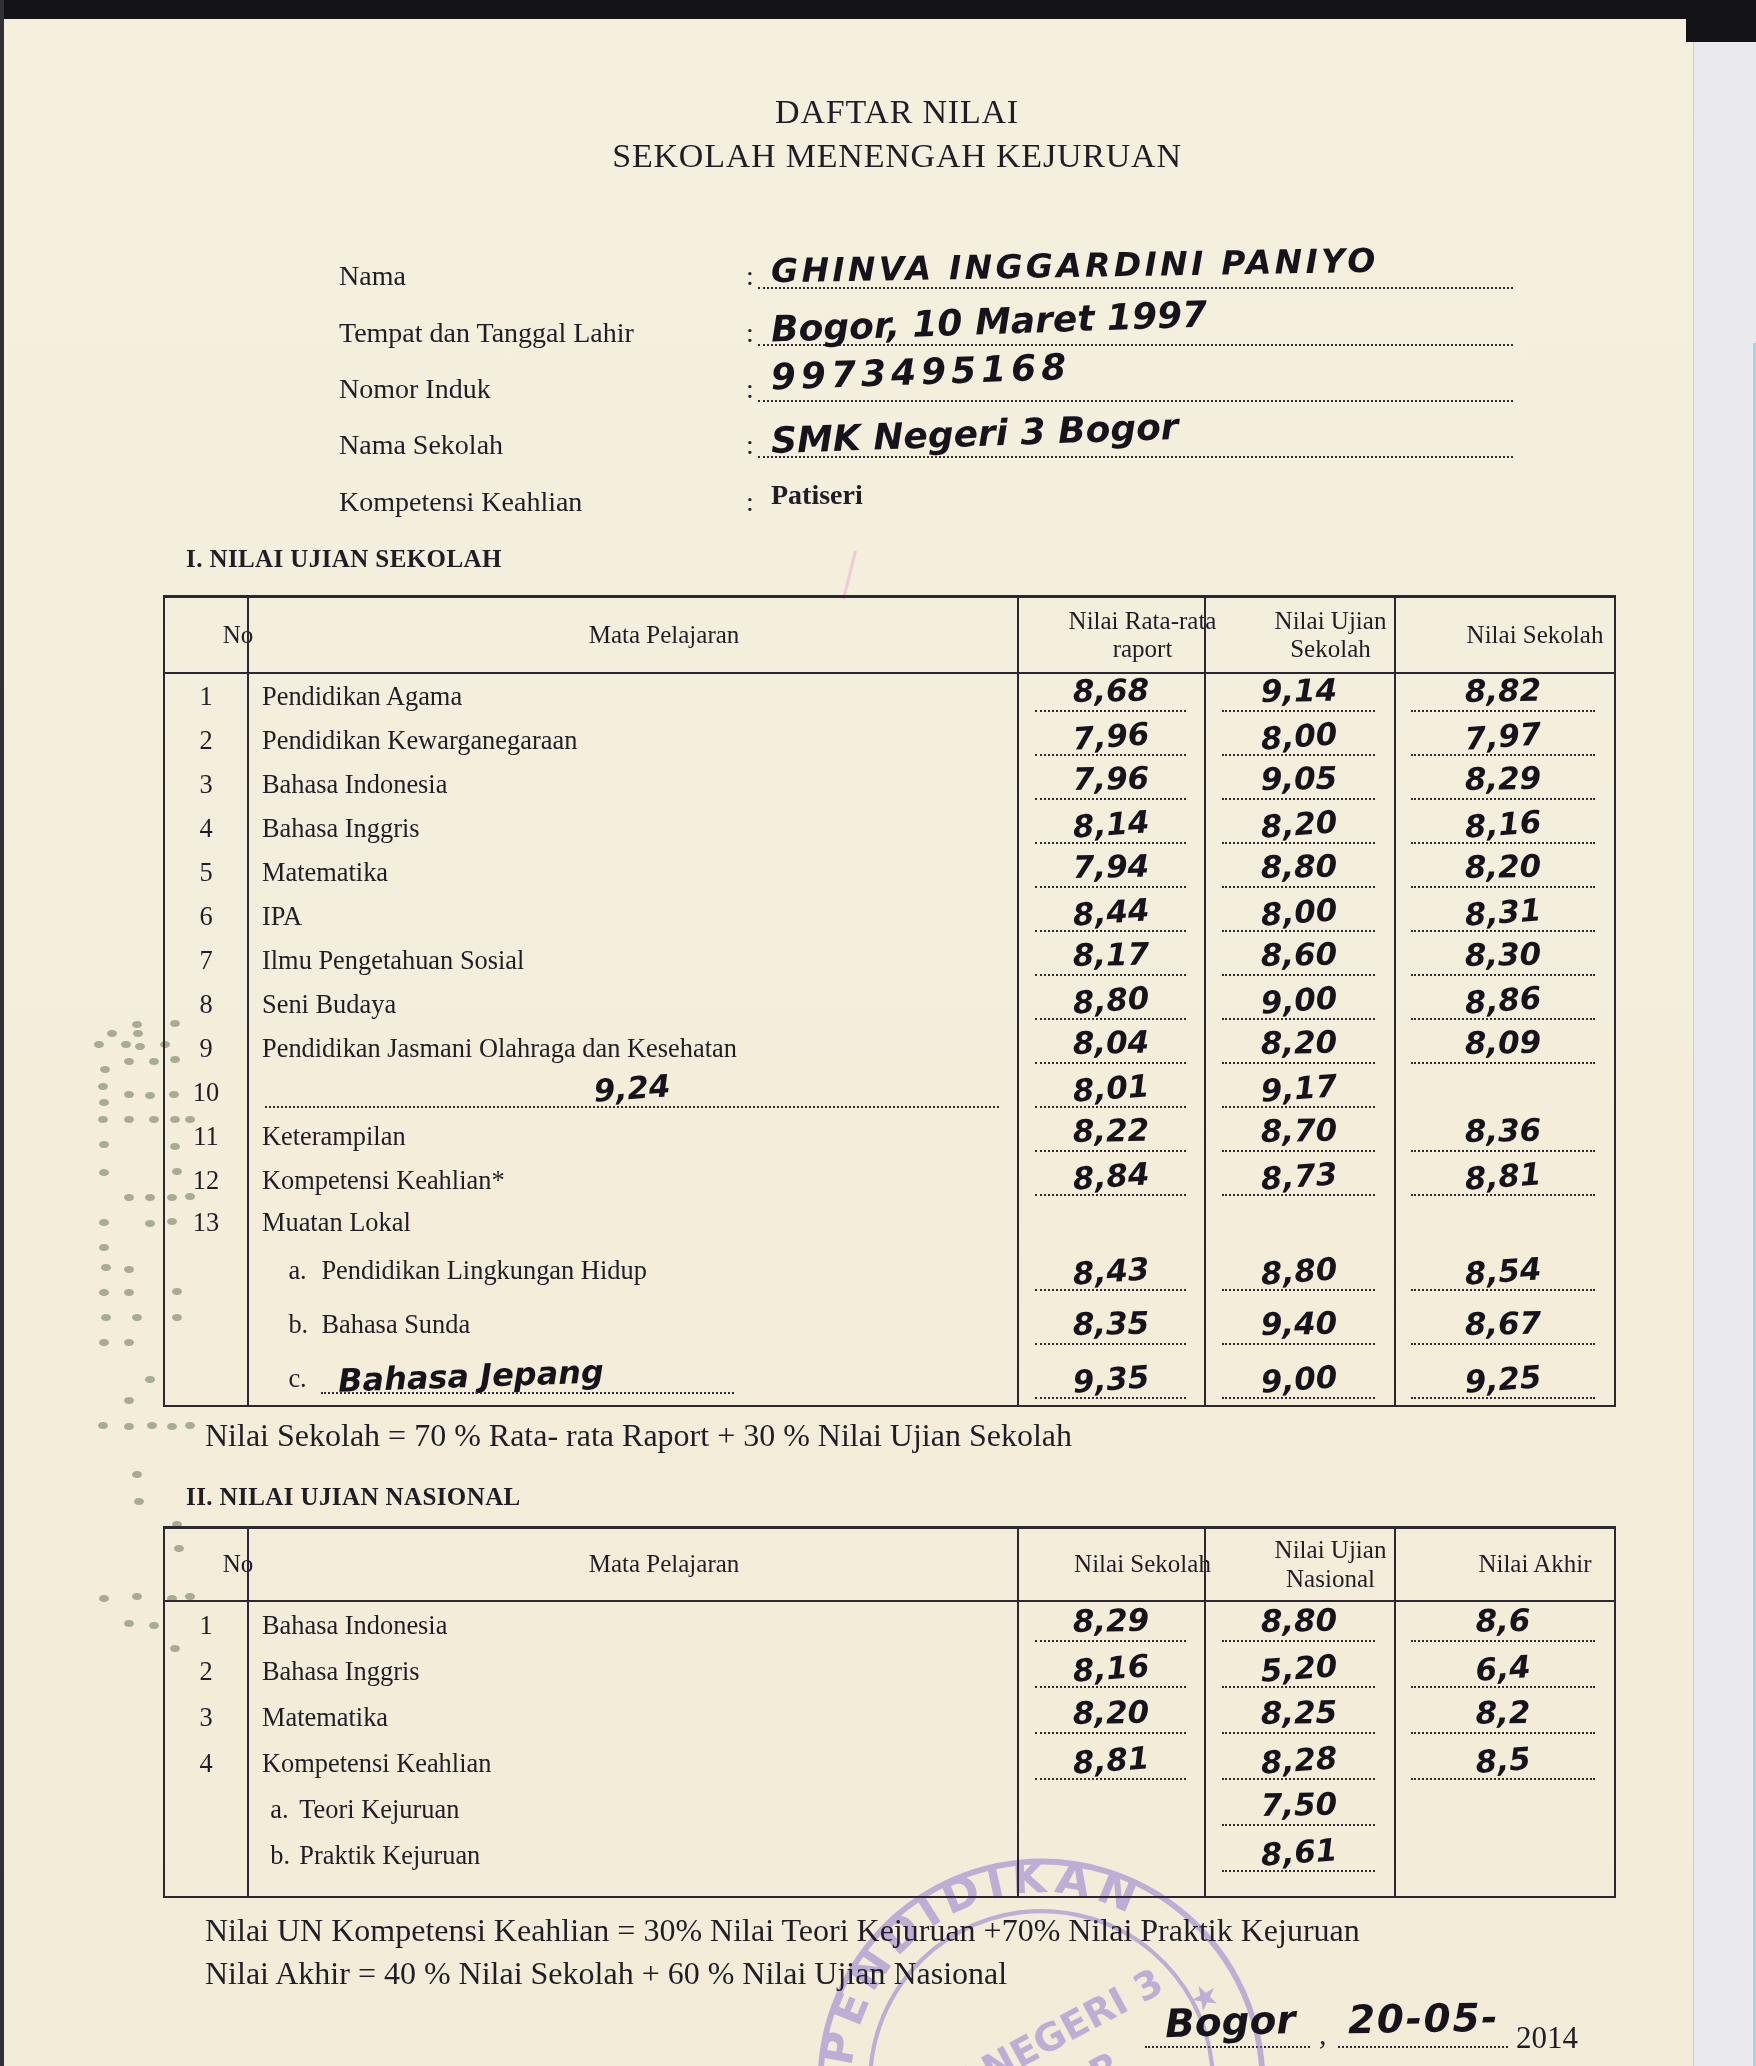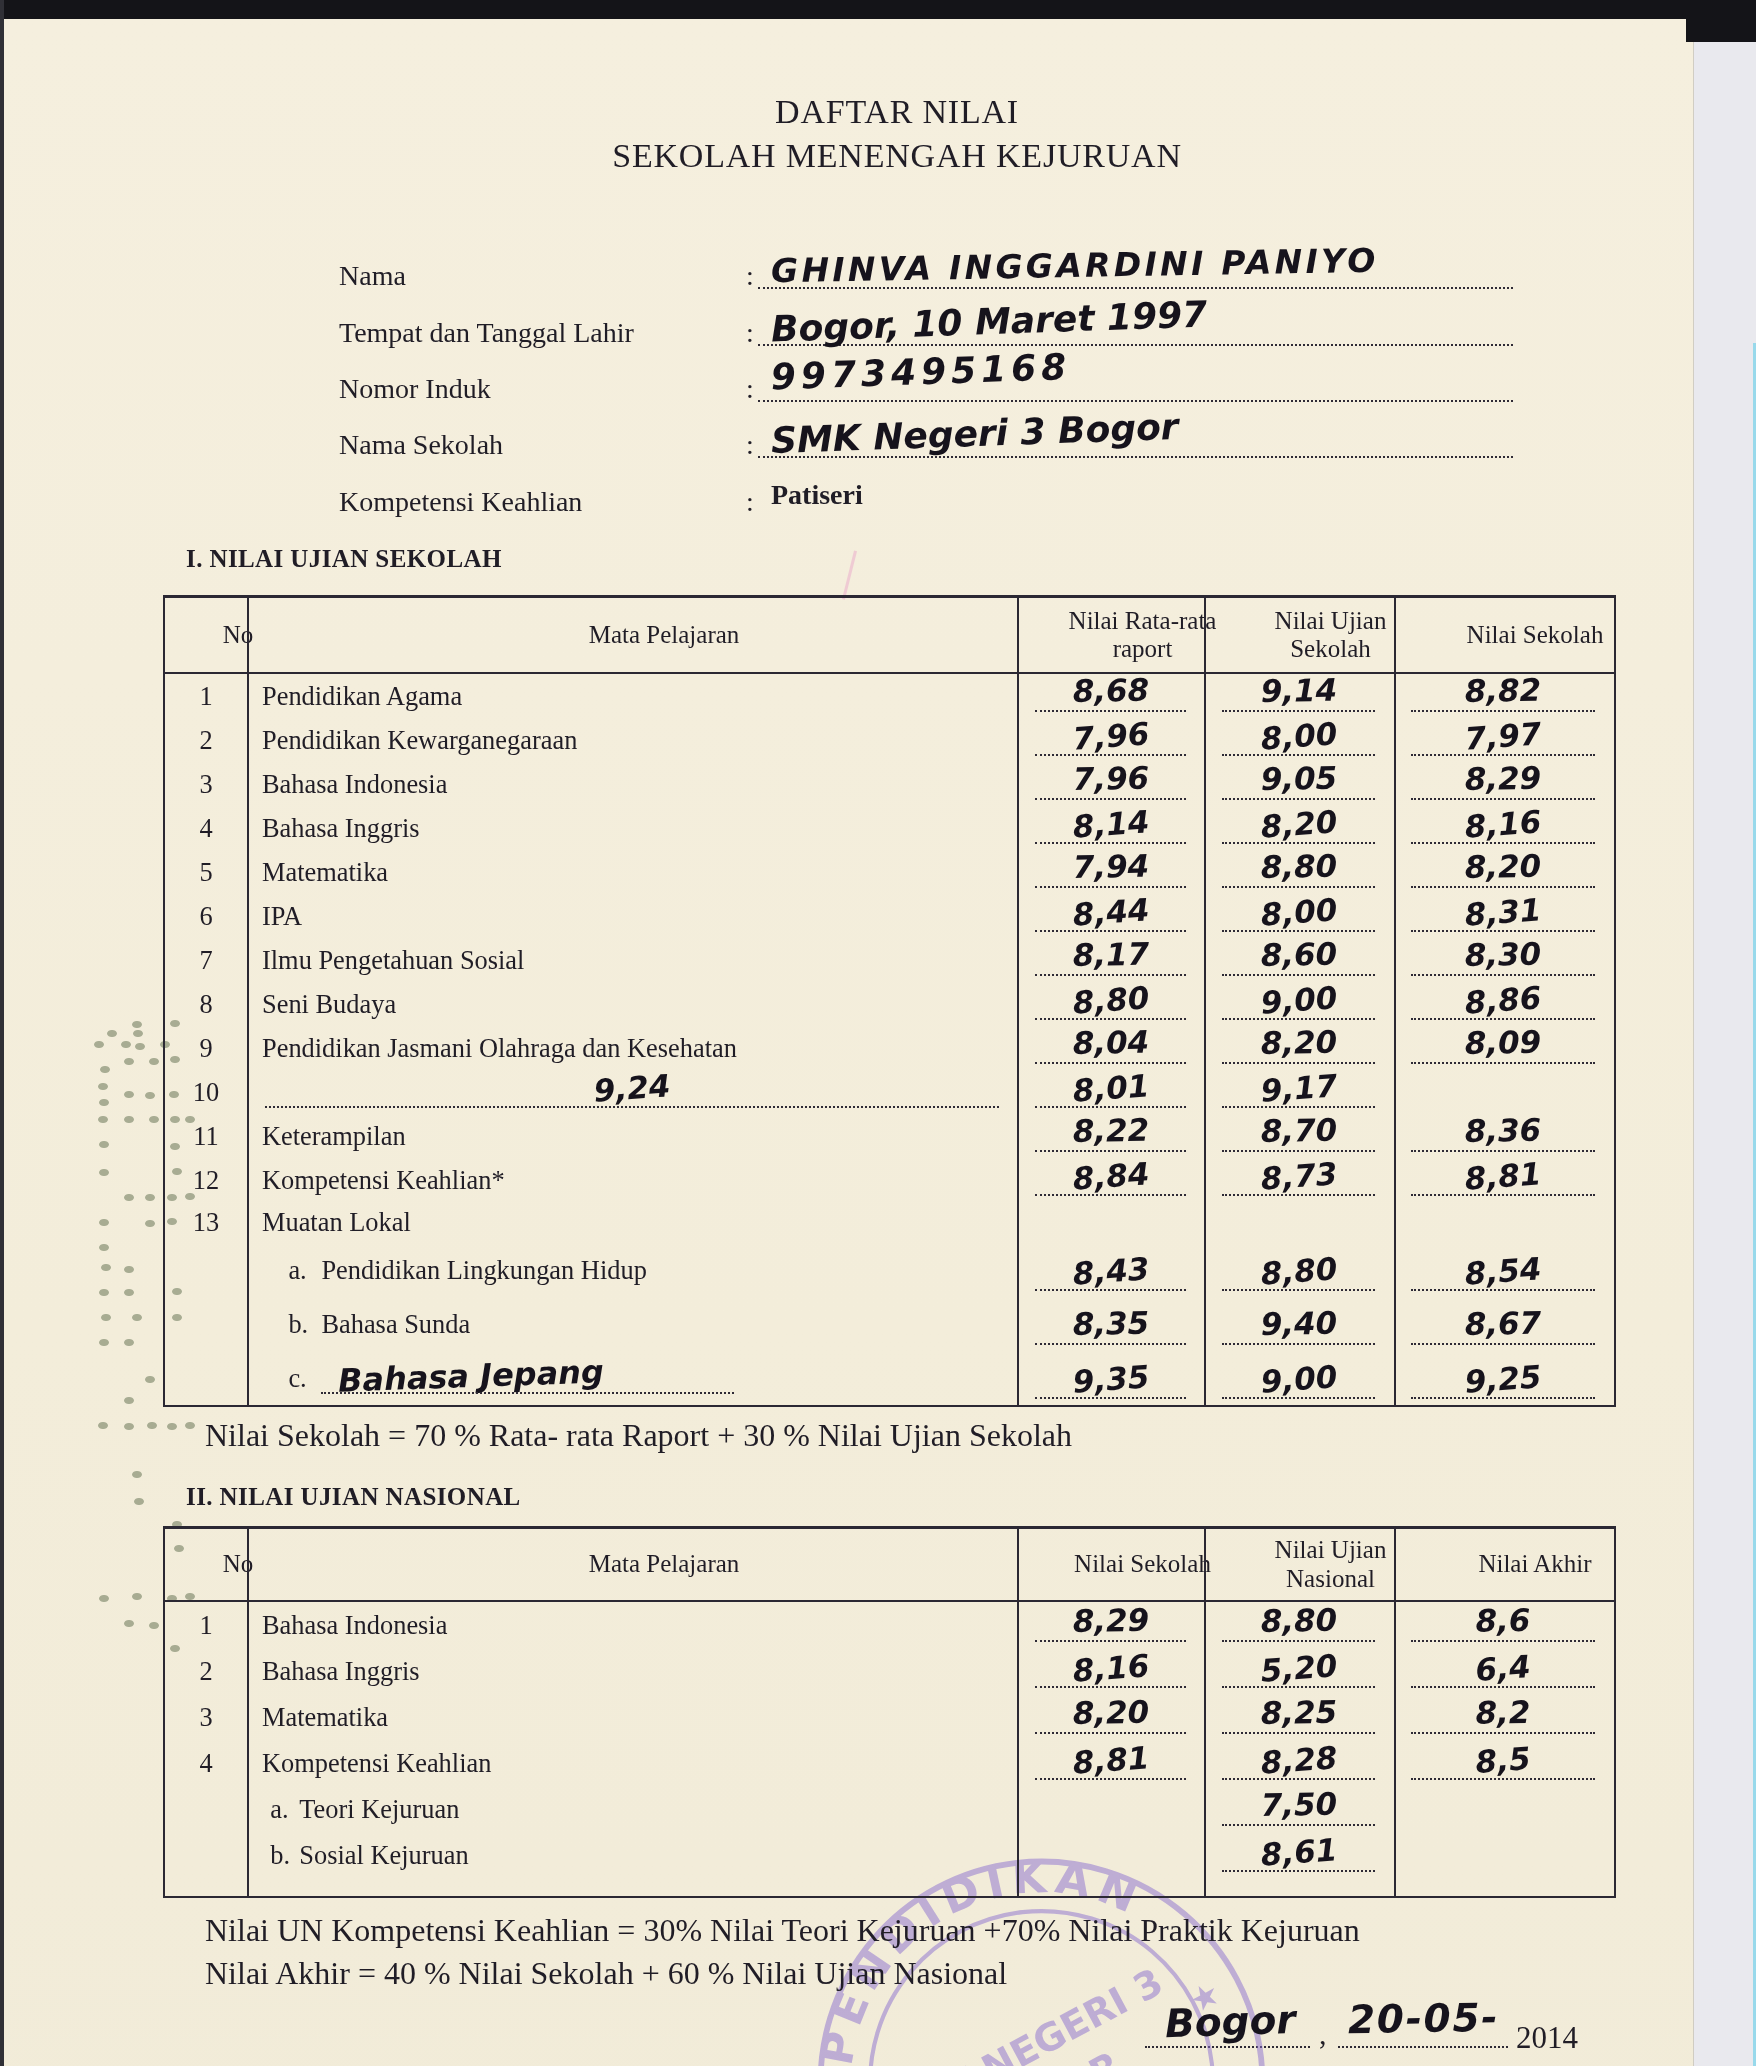--- a/index.html
+++ b/index.html
@@ -550,21 +550,21 @@
       <div class="cval">
           <span class="hand hv" data-name="grade-value">7,50</span>
           <i class="dleader"></i>
         </div>
       <div class="cval"></div>
     </div>
     <div class="trow r112" data-name="table-row">
       <div class="cno"></div>
       <div class="cname">
           <span class="subp" style="margin-left:8.3px;width:29px" data-name="sub-label">b.</span>
-          <span data-name="subject-name">Sosial Kejuruan</span>
+          <span data-name="subject-name">Praktik Kejuruan</span>
         </div>
       <div class="cval"></div>
       <div class="cval">
           <span class="hand hv" data-name="grade-value">8,61</span>
           <i class="dleader"></i>
         </div>
       <div class="cval"></div>
     </div>
   </div>
 

